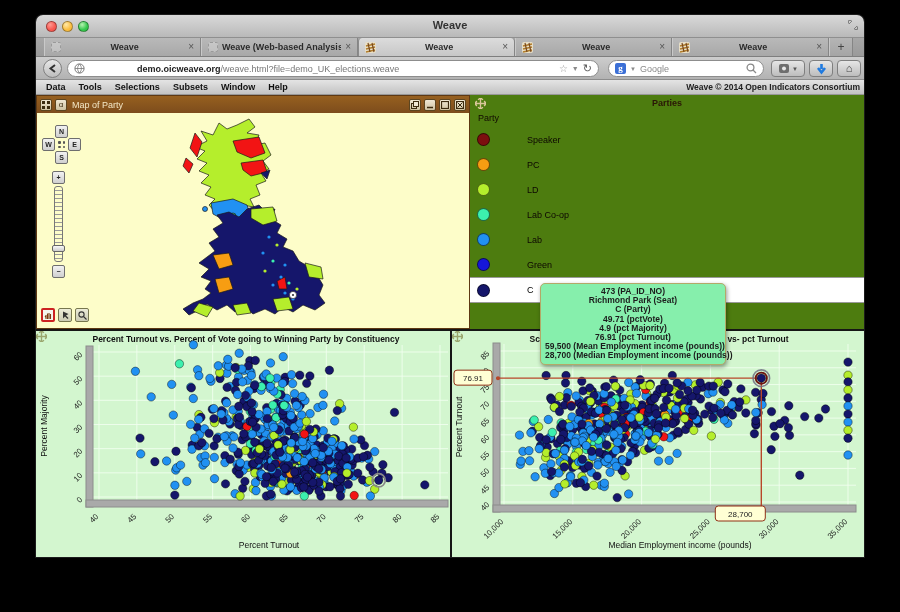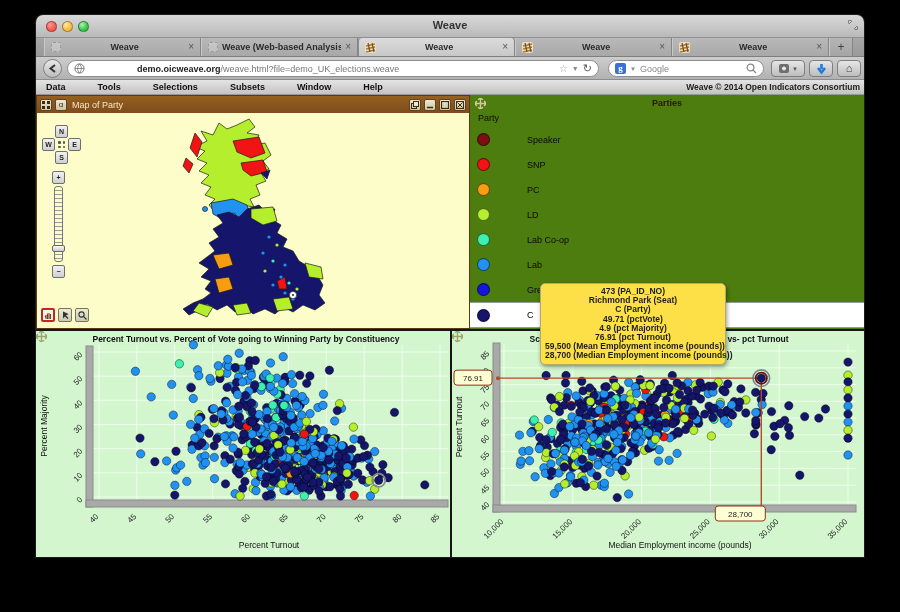--- a/index.html
+++ b/index.html
@@ -37,21 +37,21 @@
   .urltext{flex:1;font-size:9px;color:#777;white-space:nowrap;overflow:hidden;}
   .urltext b{color:#1d1d1d;padding-left:48px;}
   .searchfield{position:absolute;left:572px;top:3px;width:156px;height:17px;background:#fff;border:1px solid #8d8d8d;
                border-radius:9px;box-sizing:border-box;display:flex;align-items:center;padding:0 6px;gap:4px;}
   .g-fav{width:11px;height:11px;border-radius:2px;background:#3b6fd6;color:#fff;font-size:9px;line-height:11px;
          text-align:center;font-family:"Liberation Serif",serif;font-weight:bold;}
   .searchtext{flex:1;font-size:9px;color:#8a8a8a;}
   .toolbtn{position:absolute;top:3px;height:17px;border:1px solid #7f7f7f;border-radius:4px;
            background:linear-gradient(#e6e6e6,#bdbdbd);box-sizing:border-box;display:flex;align-items:center;justify-content:center;gap:2px;}
   .menubar{height:15px;background:linear-gradient(#e4e4e4,#c3c3c3);border-bottom:1px solid #979797;
-           display:flex;align-items:center;padding:0 10px;gap:32px;box-sizing:border-box;position:relative;text-align:center;}
+           display:flex;align-items:center;padding:0 10px;gap:13px;box-sizing:border-box;position:relative;text-align:center;}
   .menubar .mi{font-size:9px;font-weight:bold;color:#111;}
   .credit{position:absolute;right:4px;font-size:8.5px;font-weight:bold;color:#222;}
   
   .content{height:462px;position:relative;background:#875322;}
   .map-window{position:absolute;left:0;top:0;width:434px;height:234px;border:1px solid #5e3812;box-sizing:border-box;}
   .map-titlebar{height:17px;background:linear-gradient(#96601f,#7d4c1c);display:flex;align-items:center;
                 padding:0 3px;gap:3px;box-sizing:border-box;}
   .map-title{flex:1;font-size:9px;color:#f3e7c6;padding-left:2px;}
   .tbtn{width:12px;height:12px;background:linear-gradient(#efe7d2,#cfc3a2);border:1px solid #5c451f;border-radius:2px;
         box-sizing:border-box;display:flex;align-items:center;justify-content:center;font-size:8px;color:#3c2c10;}
@@ -82,21 +82,21 @@
   .legend-row.selected .llbl{color:#000;}
   .plots-row{position:absolute;left:0;top:234px;width:828px;height:228px;border-top:2px solid #161616;
              box-sizing:border-box;display:flex;}
   .plot{position:relative;height:226px;background:#d3f6cf;}
   .plot.left{width:414px;}
   .plot-divider{width:2px;background:#161616;}
   .plot.right{width:412px;}
   .plot svg{position:absolute;left:0;top:0;}
   .panel-move{position:absolute;left:4px;top:4px;z-index:3;}
   
-  .probe-tooltip{position:absolute;left:540px;top:283px;width:186px;z-index:60;background:#fde047;
+  .probe-tooltip{position:absolute;left:540px;top:283px;width:186px;z-index:60;background:#86efac;
                  border:1px solid #b3a968;border-radius:5px;box-shadow:1px 2px 4px rgba(0,0,0,.4);
                  padding:3px 4px;box-sizing:border-box;}
   .probe-tooltip div{text-align:center;font-size:8.5px;font-weight:bold;color:#1c1c1c;line-height:9.2px;white-space:nowrap;}
 </style>
 </head>
 <body>
 
 <div id="browser">
 
   <div class="titlebar">
@@ -331,24 +331,20 @@
     <div class="legend-panel">
       <svg class="legend-move" width="11" height="11">
         <path d="M5.5,0 L5.5,11 M0,5.5 L11,5.5 M3,1.8 L5.5,0 L8,1.8 M3,9.2 L5.5,11 L8,9.2 M1.8,3 L0,5.5 L1.8,8 M9.2,3 L11,5.5 L9.2,8" stroke="#d9c79a" stroke-width="1.4" fill="none"></path>
       </svg>
       <div class="legend-title">Parties</div>
       <div class="legend-attr">Party</div>
       <div class="legend-rows" id="legend-rows">
         <div class="legend-row">
             <span class="dot" style="background: rgb(124, 15, 15);"></span>
             <span class="llbl">Speaker</span>
-          </div>
-        <div class="legend-row">
-            <span class="dot" style="background: rgb(242, 20, 20);"></span>
-            <span class="llbl">SNP</span>
           </div>
         <div class="legend-row">
             <span class="dot" style="background: rgb(247, 157, 18);"></span>
             <span class="llbl">PC</span>
           </div>
         <div class="legend-row">
             <span class="dot" style="background: rgb(181, 238, 44);"></span>
             <span class="llbl">LD</span>
           </div>
         <div class="legend-row">

